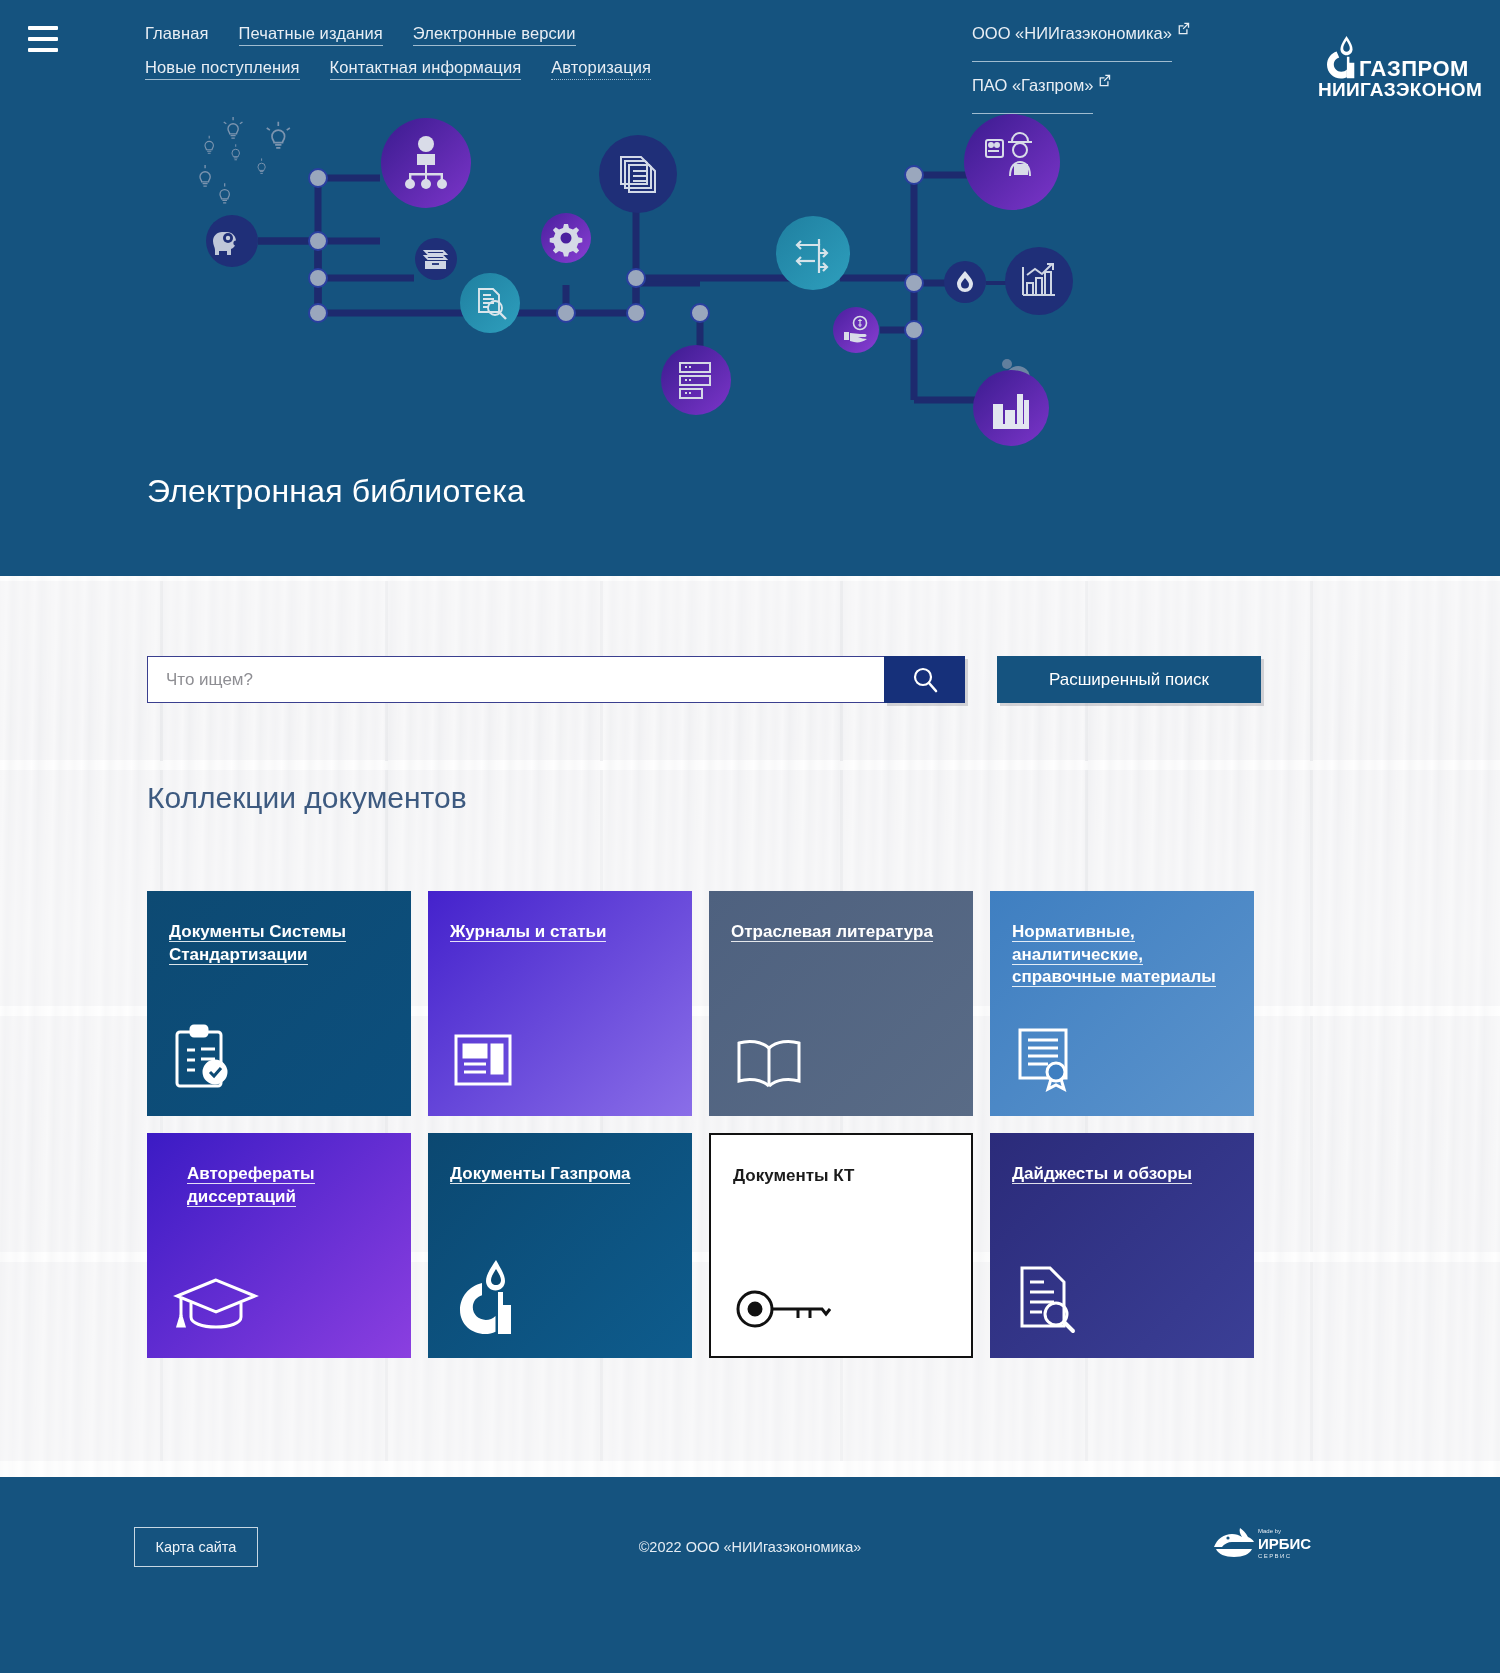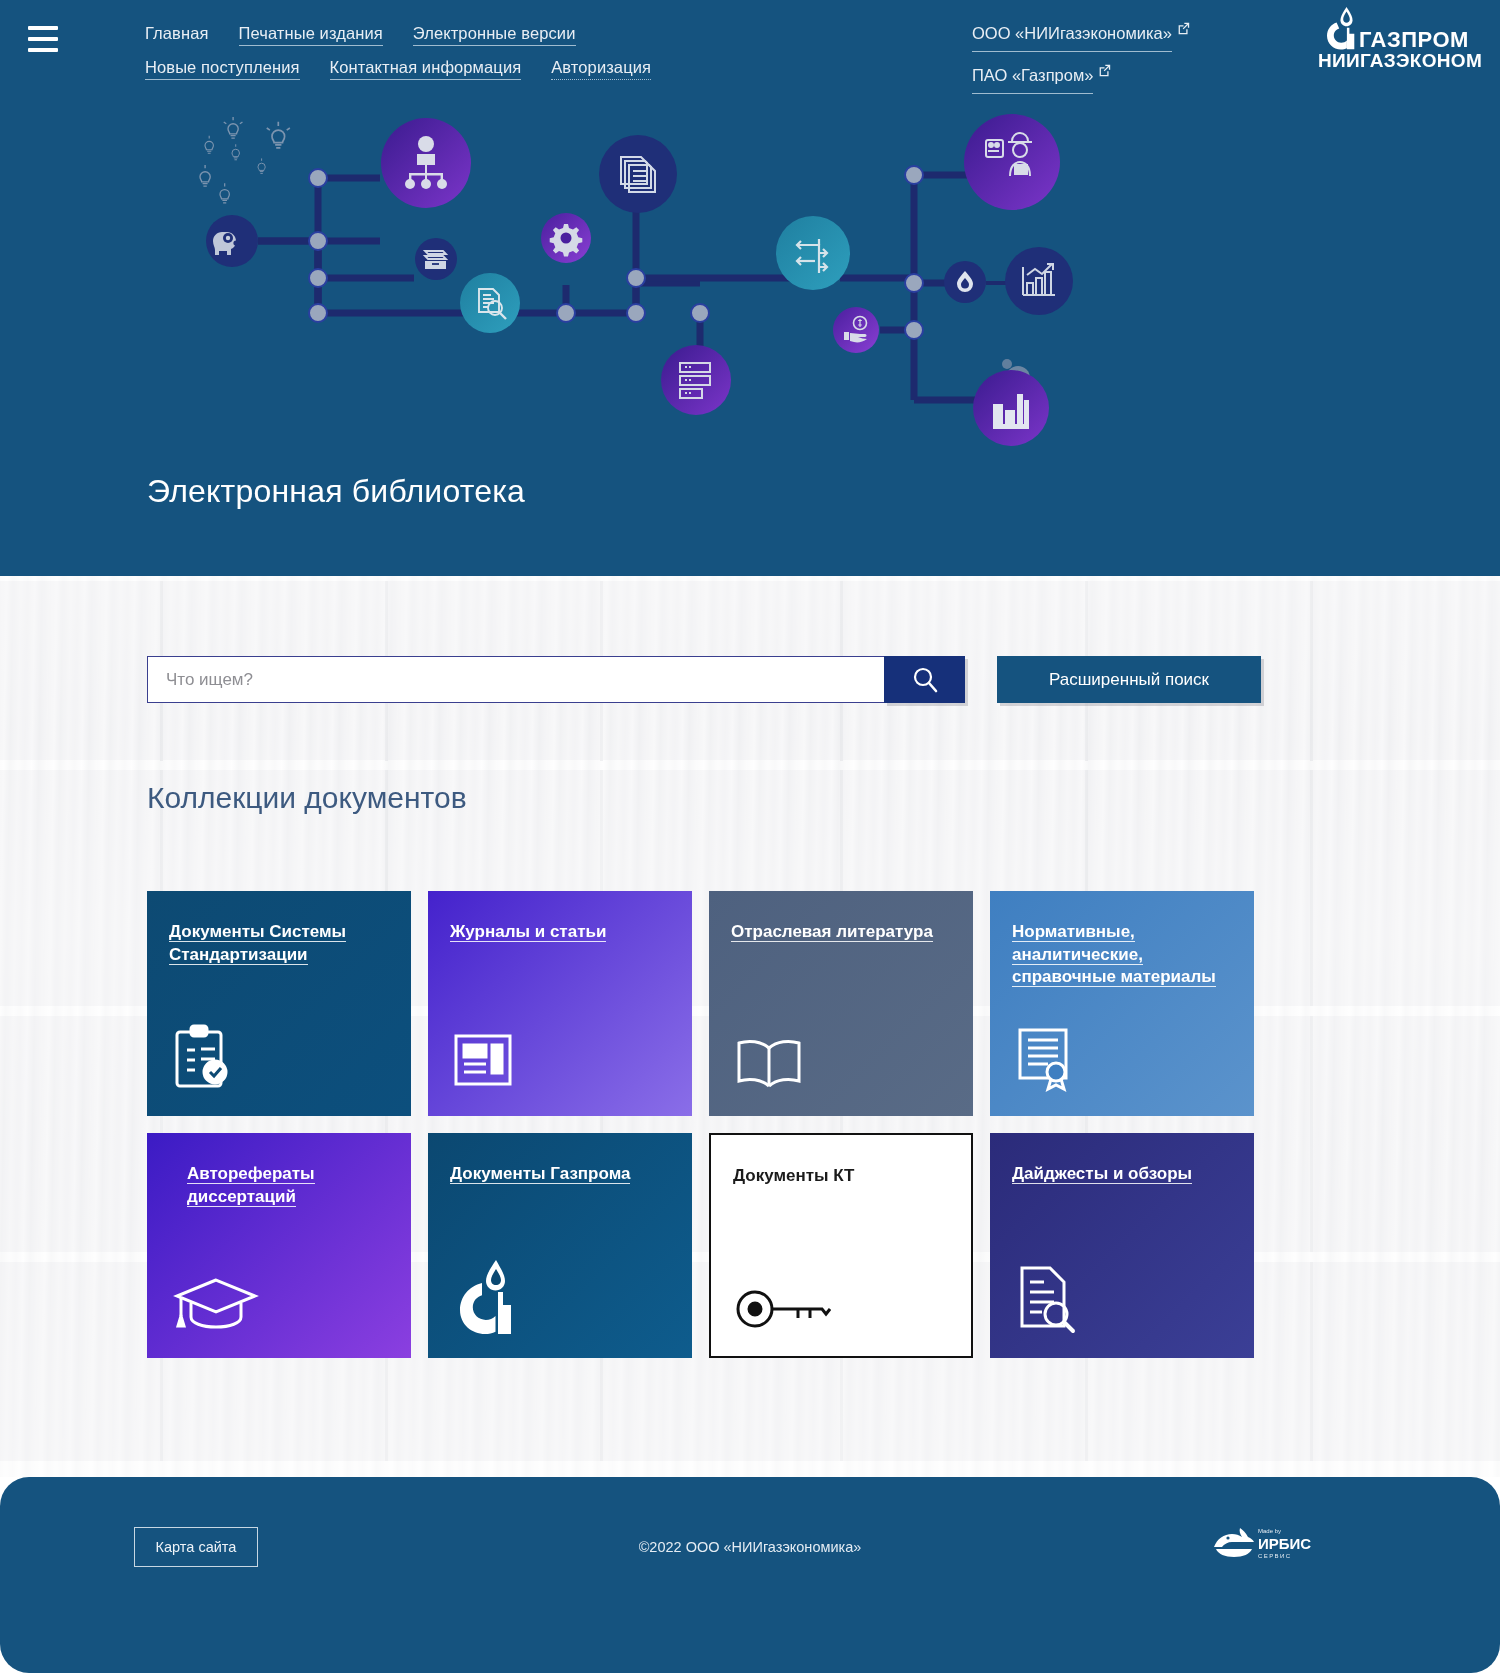--- a/index.html
+++ b/index.html
@@ -34,26 +34,26 @@
     border-bottom: 1px solid rgba(215,228,240,.72); padding-bottom: 2px;
     cursor: pointer;
   }
   .nav-link.plain { border-bottom: none; padding-bottom: 3px; }
   .nav-link.dotted { border-bottom: 1px dotted rgba(215,228,240,.75); }
 
   .corp-links { position: absolute; left: 972px; top: 24px; }
   .corp-row { margin-bottom: 14px; display: flex; align-items: flex-start; }
   .corp-link {
     color: #e8eef4; font-size: 16.5px; text-decoration: none;
-    border-bottom: 1px solid rgba(215,228,240,.72); padding-bottom: 8px;
+    border-bottom: 1px solid rgba(215,228,240,.72); padding-bottom: 18px;
     white-space: nowrap; cursor: pointer;
   }
   .ext-ic { margin-left: 5px; width: 13px; height: 13px; display: inline-block; position: relative; top: -3px; }
 
-  .logo { position: absolute; right: 18px; top: 5px; width: 180px; height: 66px; }
+  .logo { position: absolute; right: 18px; top: 34px; width: 180px; height: 66px; }
 
   
   .hero-art { position: absolute; left: 0; top: 100px; width: 1500px; height: 350px; }
 
   .hero-title {
     position: absolute; left: 147px; top: 473px;
     color: #ffffff; font-size: 32px; font-weight: 400; letter-spacing: .2px;
   }
 
   
@@ -116,21 +116,21 @@
   .t1 { background: linear-gradient(135deg,#0d4a73 0%,#0c4f7d 100%); }
   .t2 { background: linear-gradient(135deg,#4422cc 0%,#8a6ee8 100%); }
   .t3 { background: linear-gradient(135deg,#4e617f 0%,#596b86 100%); }
   .t4 { background: linear-gradient(135deg,#3f7fc1 0%,#5b93cc 100%); }
   .t5 { background: linear-gradient(135deg,#3b1bc4 0%,#8b3fe0 100%); padding-left: 40px; }
   .t6 { background: linear-gradient(135deg,#0b4871 0%,#0e5c8d 100%); }
   .t8 { background: linear-gradient(135deg,#2b2b7a 0%,#3b3f96 100%); }
 
   
   .footer {
-    position: relative; width: 1500px; height: 196px; background: #15537f; border-radius: 29px;
+    position: relative; width: 1500px; height: 196px; background: #15537f;
   }
   .sitemap-btn {
     position: absolute; left: 134px; top: 50px;
     width: 124px; height: 40px; background: transparent;
     border: 1px solid rgba(230,238,245,.85); color: #eef3f8;
     font-size: 14.5px; cursor: pointer;
     display: flex; align-items: center; justify-content: center;
     font-family: "Liberation Sans", sans-serif;
   }
   .copyright {

